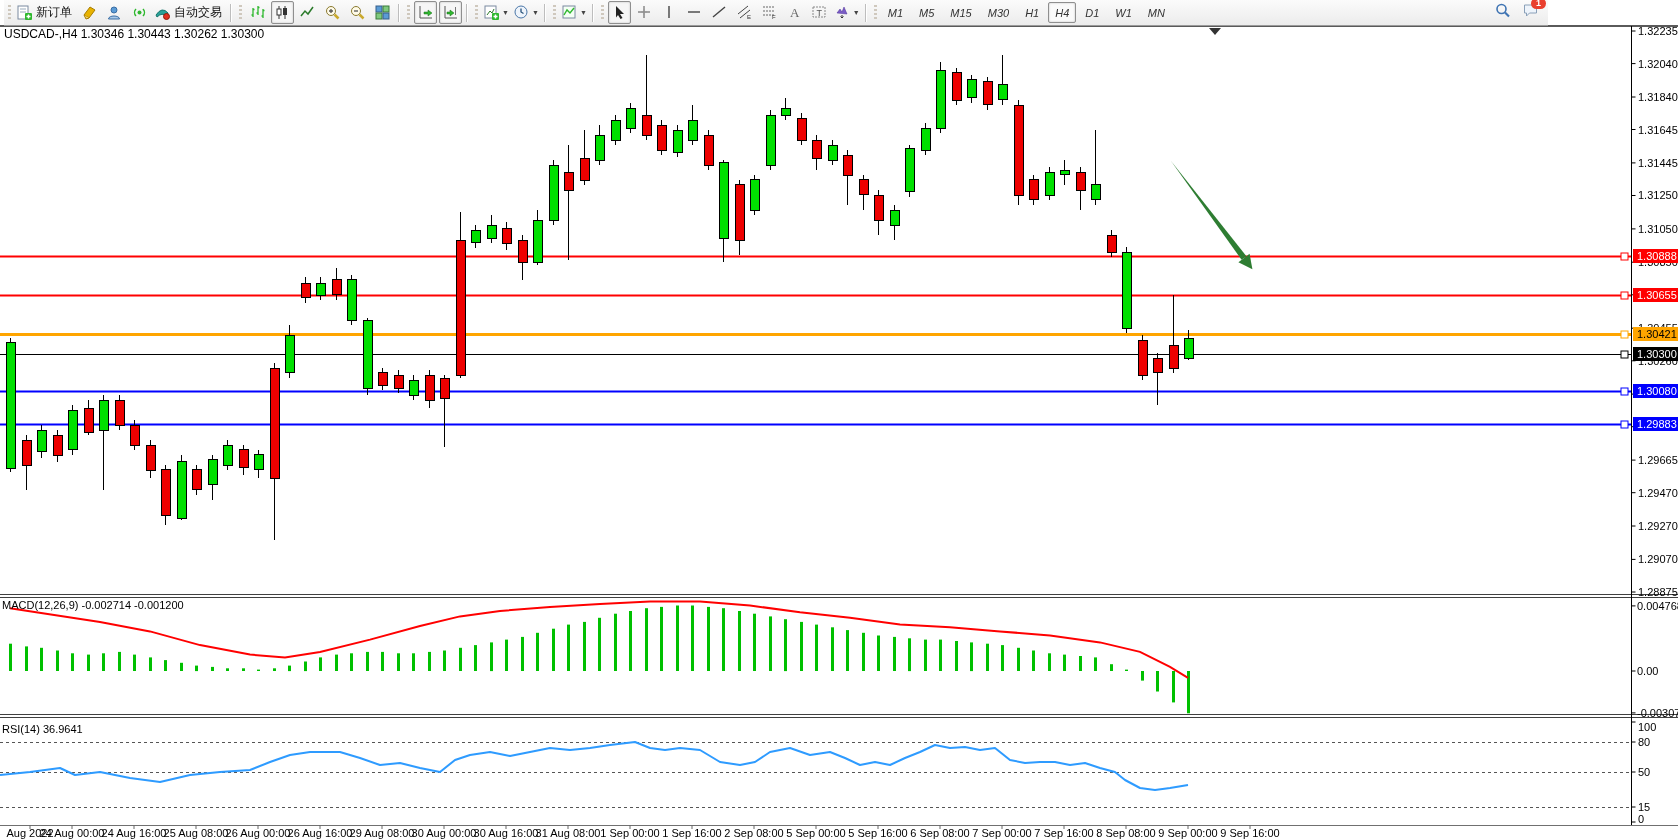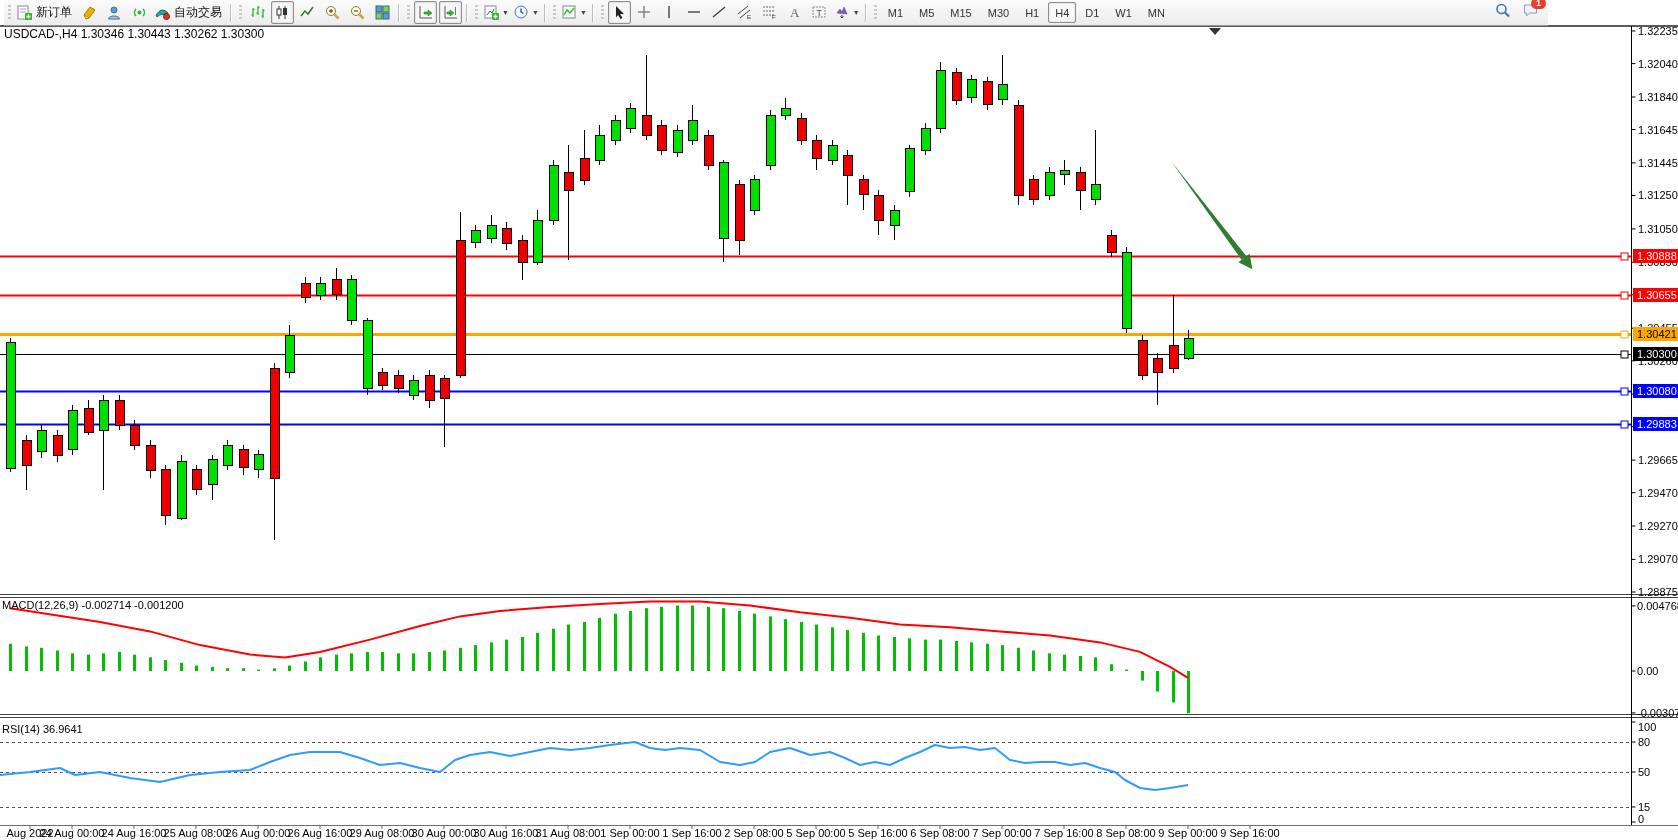--- a/index.html
+++ b/index.html
@@ -9,21 +9,21 @@
     border-bottom:1px solid #9a9a9a;}
   .grip{width:3px;height:16px;margin:0 3px 0 4px;
     background:repeating-linear-gradient(#cfc8bd 0 2px,transparent 2px 4px);}
   .sep{width:1px;height:18px;background:#bdbdbd;margin:0 3px;border-right:1px solid #fff;}
   .tbtn{display:inline-flex;align-items:center;justify-content:center;height:21px;min-width:21px;
     margin:0 1px;border:1px solid transparent;border-radius:2px;color:#333;}
   .tbtn.active{background:#f6f6f6;border:1px solid #8f8f8f;box-shadow:inset 0 0 2px #bbb;}
   .tbtn .lbl{font-size:12px;margin:0 3px;color:#111;white-space:nowrap;}
   .tbtn .dd{font-size:7px;color:#444;margin-left:2px;}
   .tfbtn{display:inline-flex;align-items:center;justify-content:center;height:19px;padding:0 6px;
-    margin:0 1px;font-size:11px;color:#333;border:1px solid transparent;border-radius:2px;}
+    margin:0 1px;font-size:11px;color:#333;border:1px solid transparent;border-radius:2px;font-style:italic;}
   .tfbtn.active{background:#fafafa;border:1px solid #8f8f8f;box-shadow:inset 0 0 2px #bbb;text-align:center;}
   #tb-right{margin-left:auto;display:flex;align-items:center;margin-right:8px;}
   .badge{position:absolute;top:-4px;right:-6px;background:#e93f2e;color:#fff;border-radius:8px;
     font-size:9px;line-height:11px;min-width:11px;text-align:center;padding:0 2px;font-weight:bold;}
   #chat-wrap{position:relative;margin-left:10px;}
   #chart-svg{position:absolute;left:0;top:0;z-index:1;}
 </style>
 </head>
 <body>
 

